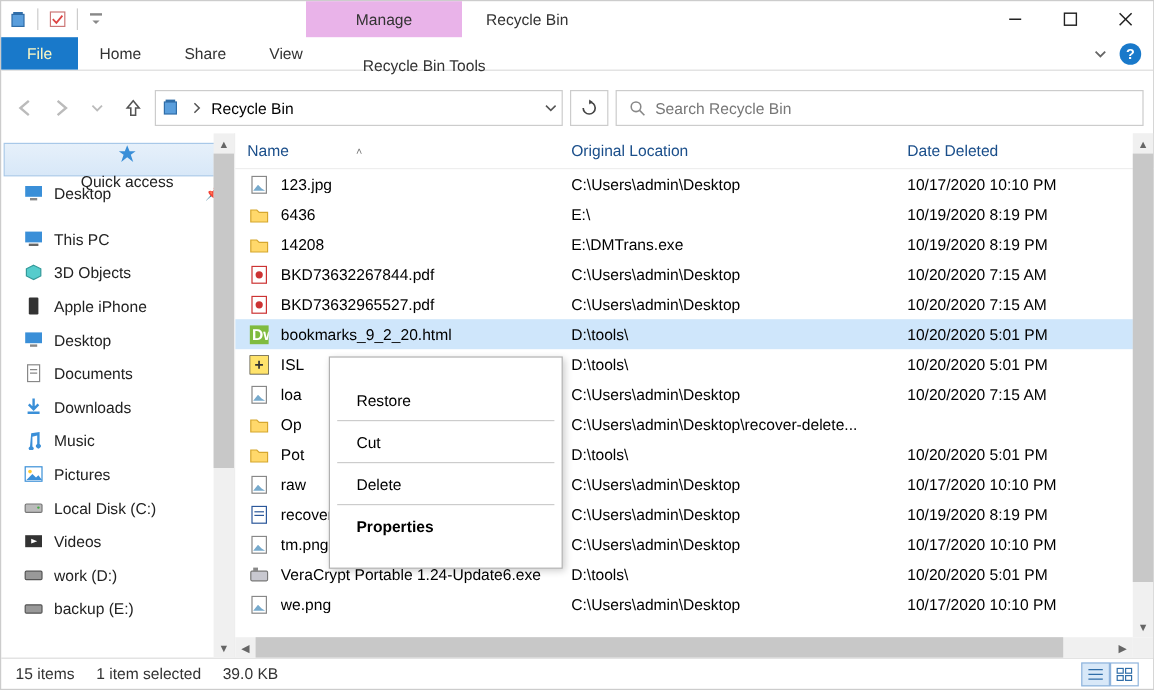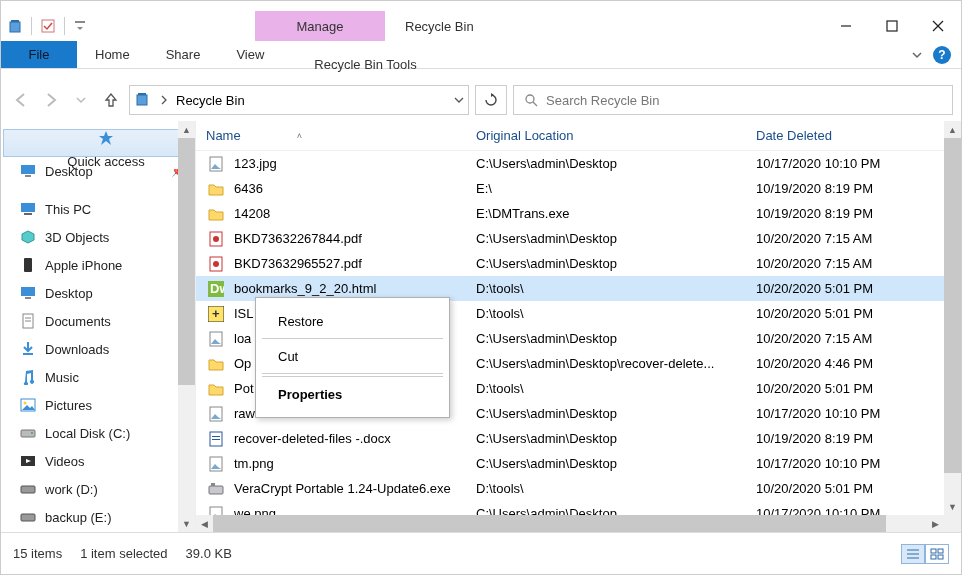--- a/index.html
+++ b/index.html
@@ -1,30 +1,30 @@
 <!DOCTYPE html>
 <html><head>
 <meta charset="utf-8">
 <style>
 * { margin: 0; padding: 0; box-sizing: border-box; font-family: 'Segoe UI', Tahoma, sans-serif; font-size: 13px; }
 body { width: 962px; height: 575px; background: #fff; overflow: hidden; display: flex; flex-direction: column; border: 1px solid #ccc; }
 
 
-.titlebar { height: 30px; display: flex; align-items: stretch; margin-top: 10px; }
+.titlebar { height: 30px; display: flex; align-items: stretch; }
 .titlebar-left { display: flex; align-items: center; gap: 4px; padding: 0 6px; }
 .qat-icon { width: 16px; height: 16px; display: inline-flex; align-items: center; justify-content: center; }
 .qat-sep { width: 1px; height: 18px; background: #ccc; margin: 0 4px; }
 .contextual-tab { width: 130px; background: #e9b3e9; display: flex; align-items: center; justify-content: center; color: #333; margin-left: 160px; }
 .title-text { flex: 1; display: flex; align-items: center; padding-left: 20px; color: #333; }
 .win-controls { display: flex; }
 .win-btn { width: 46px; height: 30px; display: flex; align-items: center; justify-content: center; }
 
 
 .ribbon { height: 28px; display: flex; align-items: stretch; border-bottom: 1px solid #ddd; }
-.file-tab { background: #1979ca; color: #0f172a; width: 76px; display: flex; align-items: center; justify-content: center; text-align: center; }
+.file-tab { background: #1979ca; color: #fef9c3; width: 64px; display: flex; align-items: center; justify-content: center; text-align: center; }
 .ribbon-tab { padding: 0 18px; display: flex; align-items: center; color: #333; }
 .ribbon-tab.contextual { margin-left: 0; margin-top: 19px; }
 .ribbon-spacer { flex: 1; }
 .ribbon-right { display: flex; align-items: center; gap: 10px; padding-right: 10px; }
 .help-circle { width: 18px; height: 18px; border-radius: 50%; background: #1979ca; color: #fff; display: flex; align-items: center; justify-content: center; font-size: 12px; font-weight: bold; }
 
 
 .navbar { height: 42px; display: flex; align-items: center; gap: 6px; padding: 0 8px; margin-top: 10px; }
 .nav-arrow { width: 24px; height: 24px; display: flex; align-items: center; justify-content: center; color: #bbb; }
 .nav-arrow.enabled { color: #555; }
@@ -68,27 +68,27 @@
 .list-scroll-v .sbtn { height: 17px; display:flex;align-items:center;justify-content:center;color:#666;font-size:9px;}
 .list-scroll-v .thumb { background: #c8c8c8; flex: 0 0 85%; }
 .list-scroll-v .track { flex: 1; }
 .list-scroll-h { position: absolute; left: 0; right: 17px; bottom: 0; height: 17px; background: #f0f0f0; display: flex; }
 .list-scroll-h .sbtn { width: 17px; display:flex;align-items:center;justify-content:center;color:#666;font-size:9px;}
 .list-scroll-h .thumb { background: #c8c8c8; flex: 0 0 90%; }
 .list-scroll-h .track { flex: 1; }
 .list-corner { position:absolute; right:0; bottom:0; width:17px; height:17px; background:#f0f0f0; }
 
 
-.ctx { position: absolute; left: 255px; top: 297px; width: 195px; background: #fff; border: 1px solid #b0b0b0; box-shadow: 2px 2px 6px rgba(0,0,0,.2); z-index: 100; padding: 8px 0; }
+.ctx { position: absolute; left: 274px; top: 297px; width: 195px; background: #fff; border: 1px solid #b0b0b0; box-shadow: 2px 2px 6px rgba(0,0,0,.2); z-index: 100; padding: 20px 0; }
 .ctx-item { height: 30px; display: flex; align-items: center; padding: 0 22px; }
 .ctx-item.bold { font-weight: bold; text-align: right; }
 .ctx-sep { height: 1px; background: #ccc; margin: 2px 6px; }
 
 
-.status { height: 42px; border-top: 1px solid #ddd; display: flex; align-items: center; padding: 0 12px; gap: 18px; color: #333; }
+.status { height: 26px; border-top: 1px solid #ddd; display: flex; align-items: center; padding: 0 12px; gap: 18px; color: #333; }
 .status .spacer { flex: 1; }
 .view-toggle { display: flex; gap: 0; }
 .vt-btn { width: 24px; height: 20px; border: 1px solid #8fb4dd; display:flex; align-items:center; justify-content:center; }
 .vt-btn.active { background: #d8e8f8; }
 
 
 svg { display: block; }
 </style>
 </head>
 <body>
@@ -446,21 +446,20 @@
           <span class="d">10/20/2020 7:15 AM</span>
         </div>
         <div class="row">
           <span class="fico">
             <svg width="16" height="14">
               <path d="M1 3 L6 3 L8 5 L15 5 L15 13 L1 13 Z" fill="#ffd86b" stroke="#d6a72f"></path>
             </svg>
           </span>
           <span class="n">Op</span>
           <span class="l">C:\Users\admin\Desktop\recover-delete...</span>
-          <span class="d">10/20/2020 4:46 PM</span>
         </div>
         <div class="row">
           <span class="fico">
             <svg width="16" height="14">
               <path d="M1 3 L6 3 L8 5 L15 5 L15 13 L1 13 Z" fill="#ffd86b" stroke="#d6a72f"></path>
             </svg>
           </span>
           <span class="n">Pot</span>
           <span class="l">D:\tools\</span>
           <span class="d">10/20/2020 5:01 PM</span>
@@ -537,20 +536,21 @@
     </div>
     <div class="list-corner"></div>
   </div>
 </div>
 
 <div class="ctx">
   <div class="ctx-item">Restore</div>
   <div class="ctx-sep"></div>
   <div class="ctx-item">Cut</div>
   <div class="ctx-sep"></div>
+  <div class="ctx-item">Delete</div>
   <div class="ctx-sep"></div>
   <div class="ctx-item bold">Properties</div>
 </div>
 
 <div class="status">
   <span>15 items</span>
   <span>1 item selected</span>
   <span>39.0 KB</span>
   <span class="spacer"></span>
   <div class="view-toggle">

